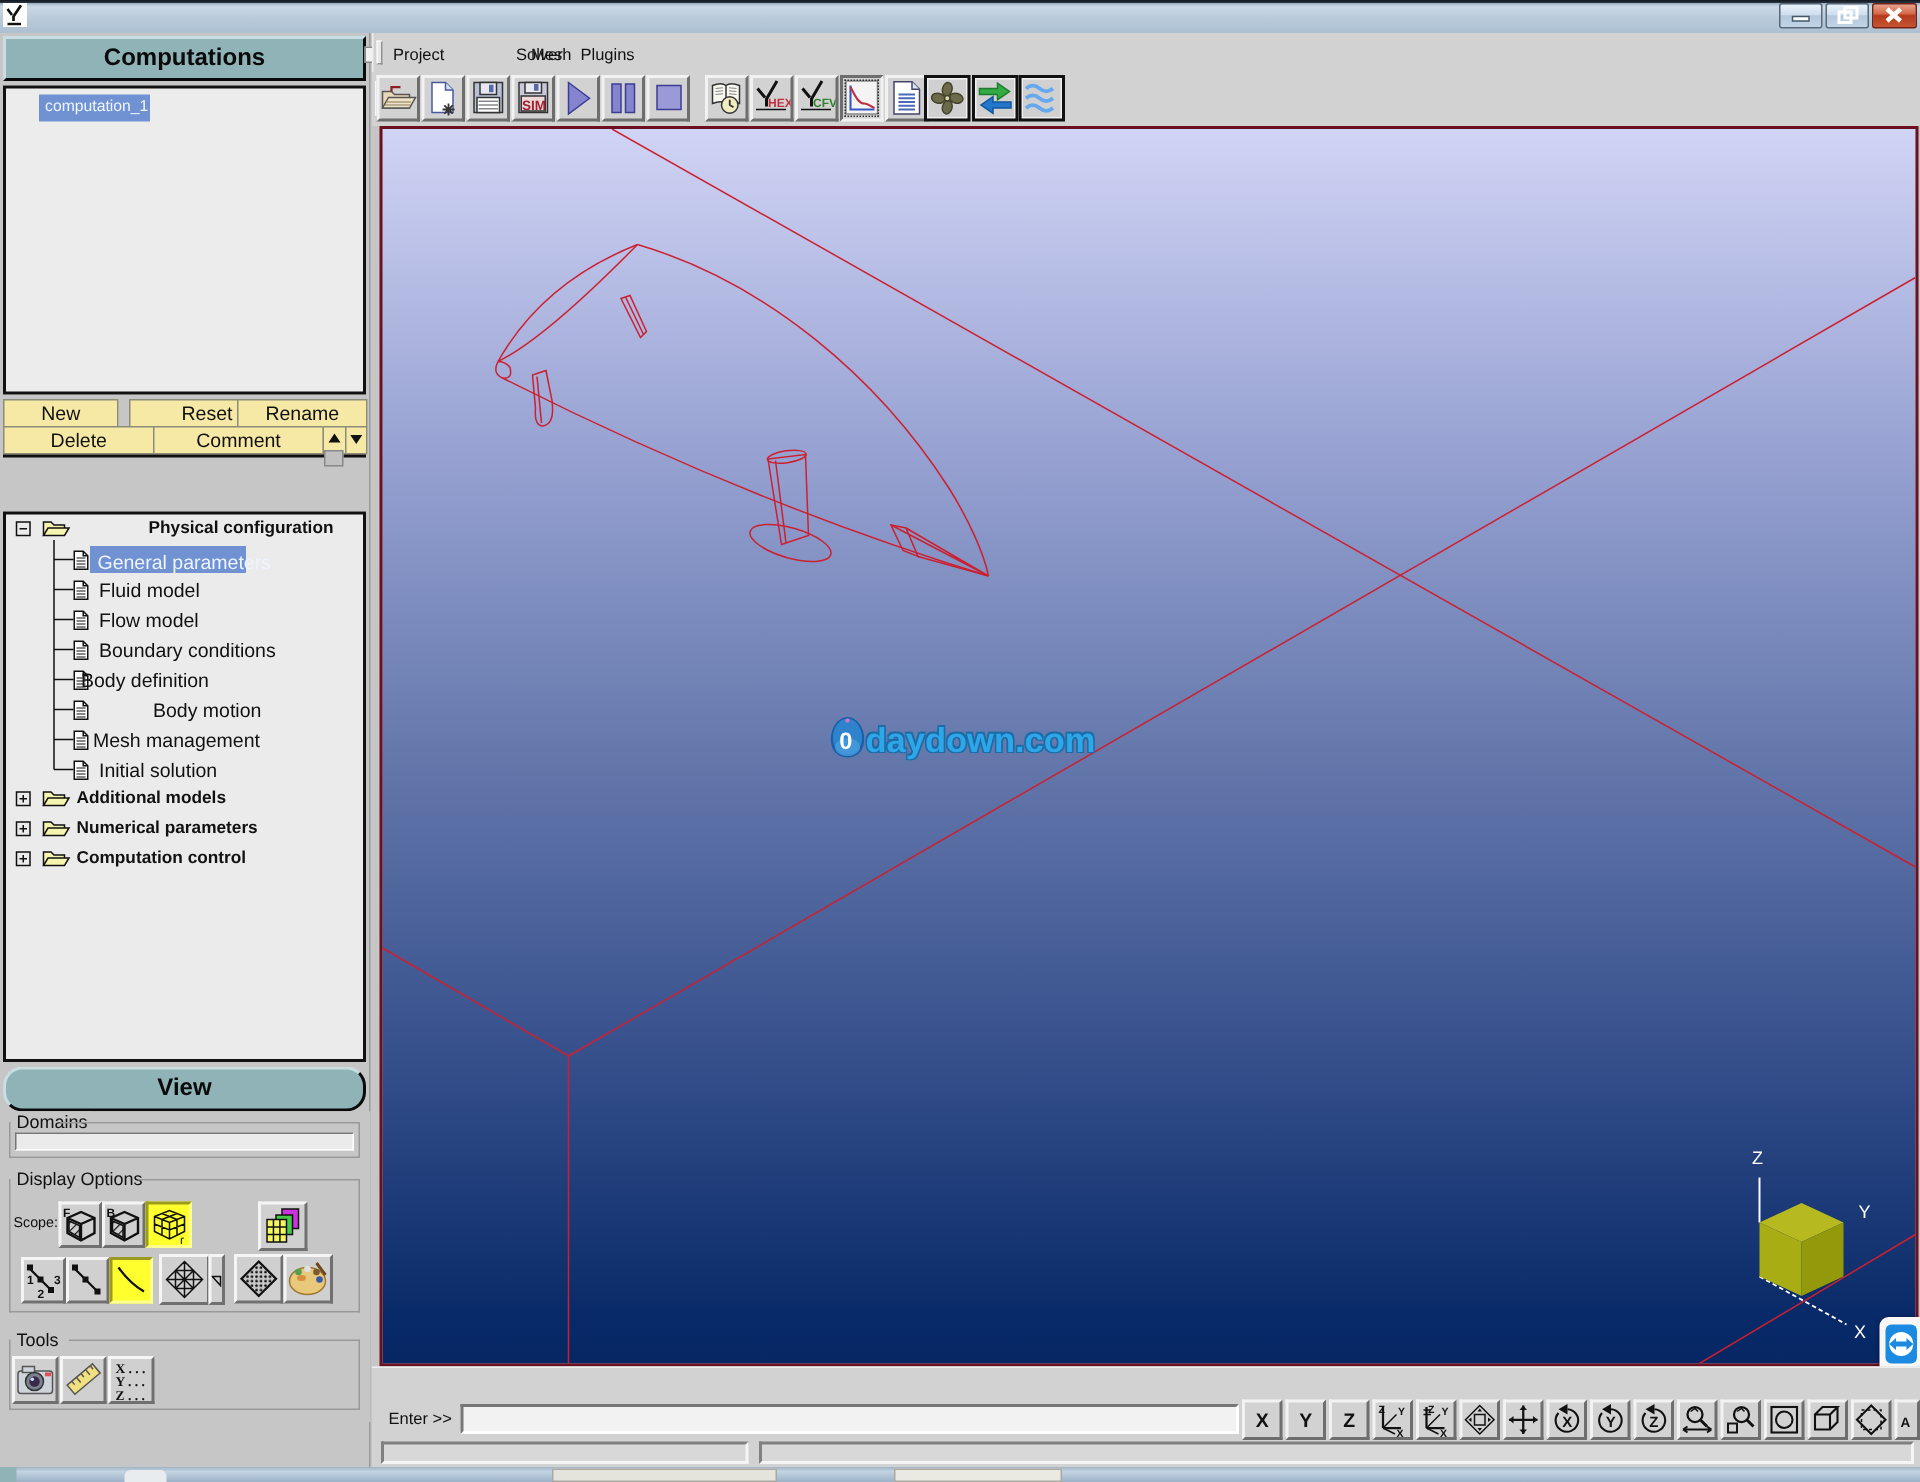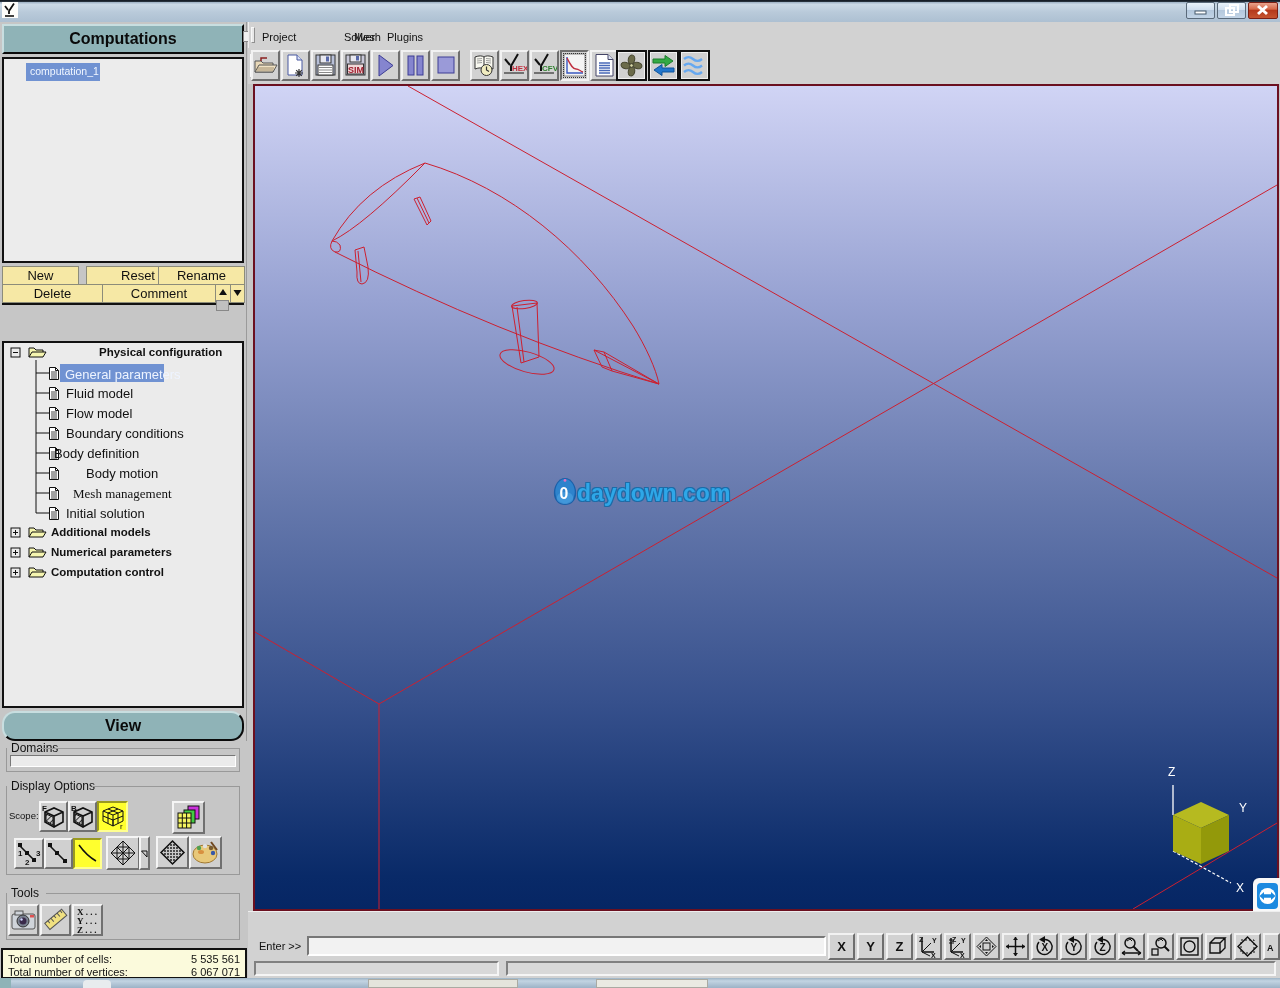--- a/index.html
+++ b/index.html
@@ -165,22 +165,22 @@
       <use href="#docicon" x="45" y="144"></use>
       <use href="#docicon" x="45" y="164"></use>
     </svg>
     <div class="titem tbold" style="left:47px;top:3px;margin-left:48px;">Physical configuration</div>
     <div class="abs" style="left:56px;top:21px;width:104px;height:18px;background:#7092d2;"></div>
     <div class="titem" style="left:61px;top:24px;color:#eef4ff;">General parameters</div>
     <div class="titem" style="left:62px;top:43px;">Fluid model</div>
     <div class="titem" style="left:62px;top:63px;">Flow model</div>
     <div class="titem" style="left:62px;top:83px;">Boundary conditions</div>
     <div class="titem" style="left:50px;top:103px;">Body definition</div>
-    <div class="titem" style="left:58px;top:123px;padding-left:24px;">Body motion</div>
-    <div class="titem" style="left:69px;top:143px;font-family:Liberation Serif, serif;">Mesh management</div>
+    <div class="titem" style="left:74px;top:123px;padding-left:24px;">Body motion</div>
+    <div class="titem" style="left:58px;top:143px;">Mesh management</div>
     <div class="titem" style="left:62px;top:163px;">Initial solution</div>
     <div class="titem tbold" style="left:47px;top:183px;">Additional models</div>
     <div class="titem tbold" style="left:47px;top:203px;">Numerical parameters</div>
     <div class="titem tbold" style="left:47px;top:223px;">Computation control</div>
   </div>
 
   <div class="abs tealhdr" style="top:711px;border-radius:13px;">View</div>
   <div id="viewarea" class="abs">
 
     <div class="abs" style="left:6px;top:7px;width:234px;height:24px;border:1px solid #999;border-top:none;"></div>
@@ -316,26 +316,20 @@
           <rect width="4" height="4" fill="#d0d0d0"></rect>
           <line x1="0" y1="0" x2="0" y2="4" stroke="#111" stroke-width="1.6"></line>
         </pattern>
     <pattern id="hatch2" width="3" height="3" patternUnits="userSpaceOnUse">
           <rect width="3" height="3" fill="#c8c8c8"></rect>
           <circle cx="1" cy="1" r="0.9" fill="#111"></circle>
         </pattern>
   </defs>
     </svg>
 
-  <div id="infobar" class="abs">
-    <div class="abs" style="left:5px;top:3px;">Total number of cells:</div>
-    <div class="abs" style="right:5px;top:3px;">5 535 561</div>
-    <div class="abs" style="left:5px;top:16px;">Total number of vertices:</div>
-    <div class="abs" style="right:5px;top:16px;">6 067 071</div>
-  </div>
 
   
   <div id="menubar" class="abs">
     <div class="abs" style="left:2px;top:5px;width:4px;height:16px;background:#e8e8e8;border:1px solid #909090;border-top-color:#f8f8f8;border-left-color:#f8f8f8;"></div>
     <span class="mitem" style="left:13px;">Project</span>
     <span class="mitem" style="left:57px;padding-left:48px;">Mesh</span>
     <span class="mitem" style="left:95px;">Solver</span>
     <span class="mitem" style="left:138px;">Plugins</span>
   </div>
   <div id="toolbar" class="abs">

